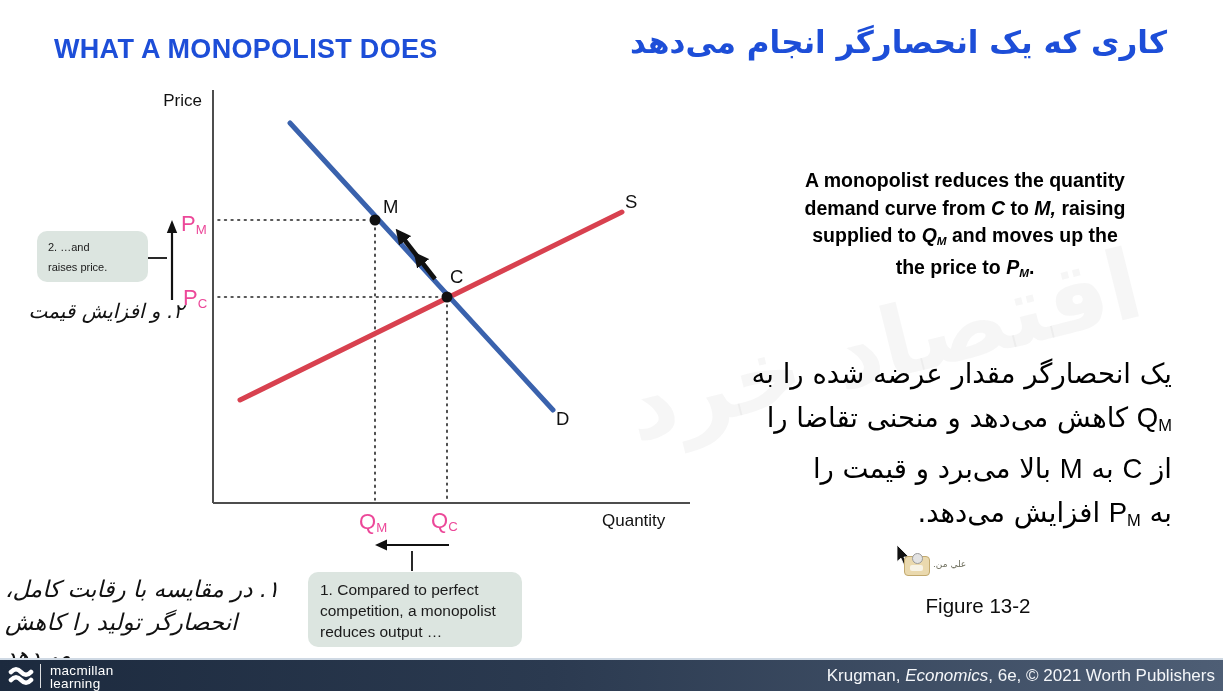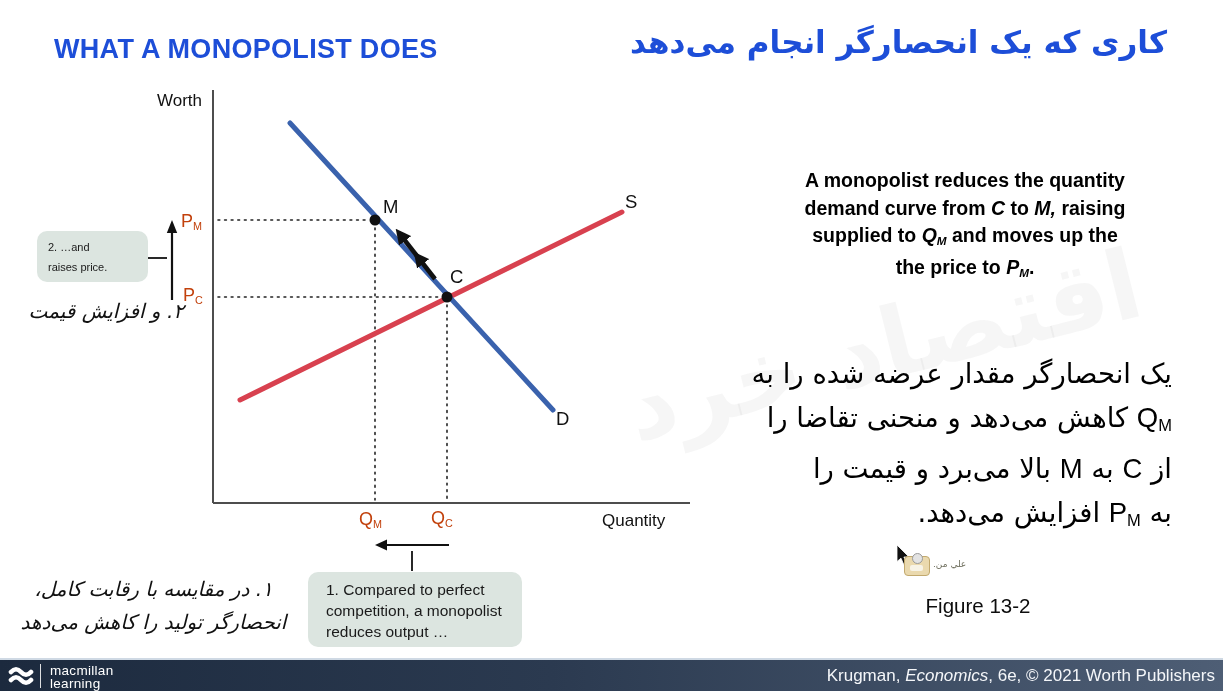--- a/index.html
+++ b/index.html
@@ -7,31 +7,31 @@
          font-family:"Liberation Sans",sans-serif;color:#111;}
   .abs{position:absolute;}
   .fa{font-family:"DejaVu Sans",sans-serif;}
   .navy{color:#1d4ed8;}
   .title-en{left:54px;top:34px;font-size:27px;font-weight:700;letter-spacing:.3px;}
   .title-fa{right:56px;top:24px;font-size:31px;font-weight:700;direction:rtl;}
   .watermark{left:620px;top:290px;font-size:96px;font-weight:700;color:rgba(110,110,110,0.06);
              transform:rotate(-14deg);direction:rtl;z-index:0;}
   svg.diagram{left:0;top:0;width:1223px;height:691px;pointer-events:none;}
   .axis-label{font-size:17px;color:#111;}
-  .tick{font-size:18px;color:#c2410c;}
+  .tick{font-size:22px;color:#ec4899;}
   .sb{font-size:0.6em;vertical-align:-0.25em;}
   .curve-label{font-size:18.5px;color:#111;}
   .pt-label{font-size:18.5px;font-weight:500;color:#111;}
   .callout{background:#dce5e0;border-radius:10px;font-size:11px;line-height:20px;color:#1a1a1a;}
   .callout2{left:37px;top:231px;width:111px;height:51px;padding:6px 0 0 11px;box-sizing:border-box;}
-  .callout1{left:308px;top:572px;width:214px;height:75px;padding:7px 0 0 18px;box-sizing:border-box;
+  .callout1{left:308px;top:572px;width:214px;height:75px;padding:7px 0 0 12px;box-sizing:border-box;
             font-size:15.5px;line-height:21px;}
   .fa-hand{font-style:italic;color:#111;direction:rtl;}
   .fa-callout2{left:12px;top:299px;width:172px;text-align:right;font-size:20px;}
-  .fa-callout1{left:5px;top:573px;width:297px;text-align:center;font-size:20px;line-height:33px;}
+  .fa-callout1{left:5px;top:573px;width:297px;text-align:left;font-size:23px;line-height:33px;}
   .note-en{left:742px;top:167px;width:446px;text-align:center;font-weight:700;
            font-size:19.5px;line-height:27.5px;color:#000;}
   .it{font-style:italic;}
   .note-fa{left:742px;top:352px;width:430px;text-align:right;direction:rtl;
            font-size:27.5px;line-height:43.5px;color:#000;}
   .note-fa .latin{font-family:"Liberation Sans",sans-serif;direction:ltr;unicode-bidi:embed;}
   .figure-label{left:858px;top:594px;width:240px;text-align:center;font-size:20.5px;color:#0d0d0d;}
   .stamp{left:904px;top:556px;display:flex;align-items:flex-start;gap:3px;}
   .stamp-box{width:24px;height:18px;background:#ead9ae;border:1px solid #c2a96e;border-radius:4px;position:relative;}
   .stamp-box .head{position:absolute;left:7px;top:-4px;width:9px;height:9px;border-radius:50%;
@@ -83,21 +83,21 @@
     <polygon points="172,220 166.8,233 177.2,233" fill="#111"></polygon>
 
     <line x1="147" y1="258" x2="167" y2="258" stroke="#111" stroke-width="1.8"></line>
 
     <line x1="449" y1="545" x2="386" y2="545" stroke="#111" stroke-width="2.2"></line>
     <polygon points="375,545 387,539.6 387,550.4" fill="#111"></polygon>
 
     <line x1="412" y1="551" x2="412" y2="571" stroke="#111" stroke-width="1.8"></line>
   </svg>
 
-  <div class="abs axis-label" style="left:152px;top:91px;width:50px;text-align:right;">Worth</div>
+  <div class="abs axis-label" style="left:152px;top:91px;width:50px;text-align:right;">Price</div>
   <div class="abs axis-label" style="left:602px;top:511px;">Quantity</div>
 
   <div class="abs tick" style="left:181px;top:211px;"><span>P</span><span class="sb">M</span></div>
   <div class="abs tick" style="left:183px;top:285px;"><span>P</span><span class="sb">C</span></div>
   <div class="abs tick" style="left:359px;top:509px;"><span>Q</span><span class="sb">M</span></div>
   <div class="abs tick" style="left:431px;top:508px;"><span>Q</span><span class="sb">C</span></div>
 
   <div class="abs pt-label" style="left:383px;top:196px;">M</div>
   <div class="abs pt-label" style="left:450px;top:266px;">C</div>
   <div class="abs curve-label" style="left:625px;top:191px;">S</div>

